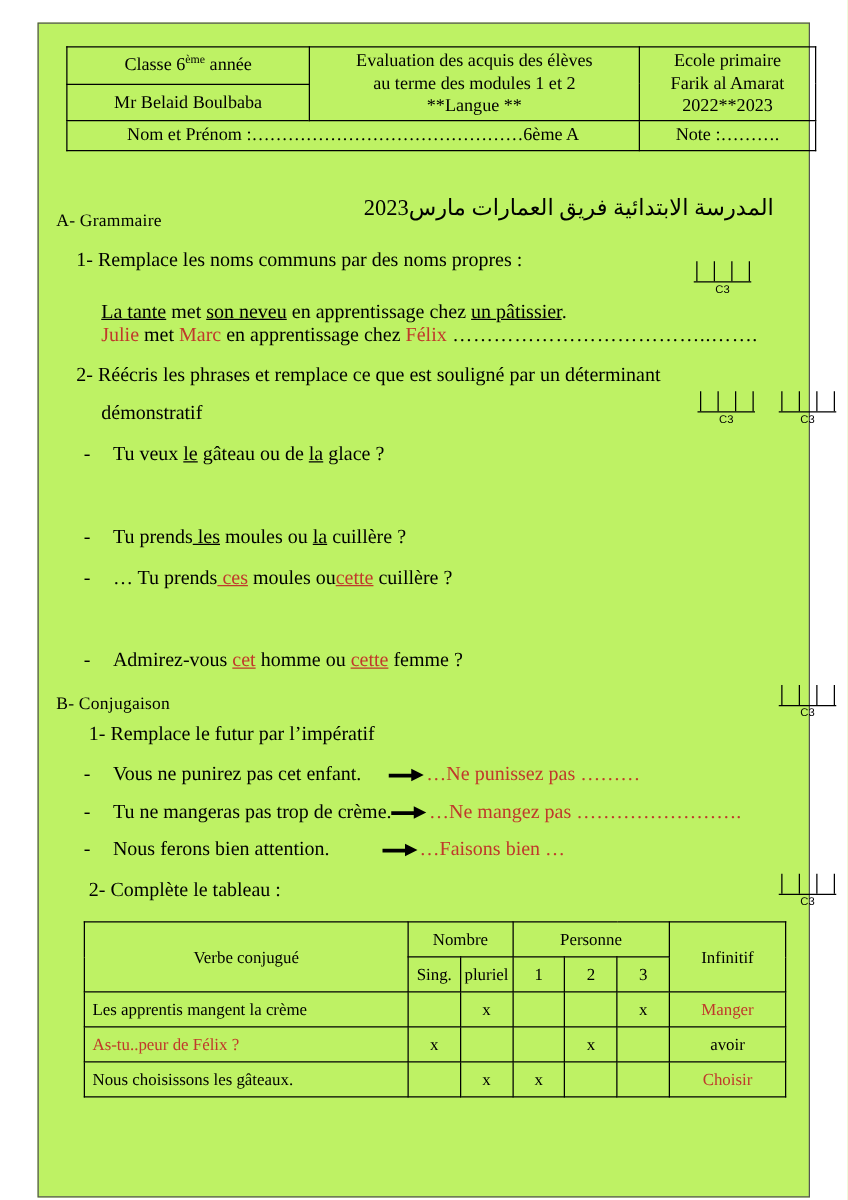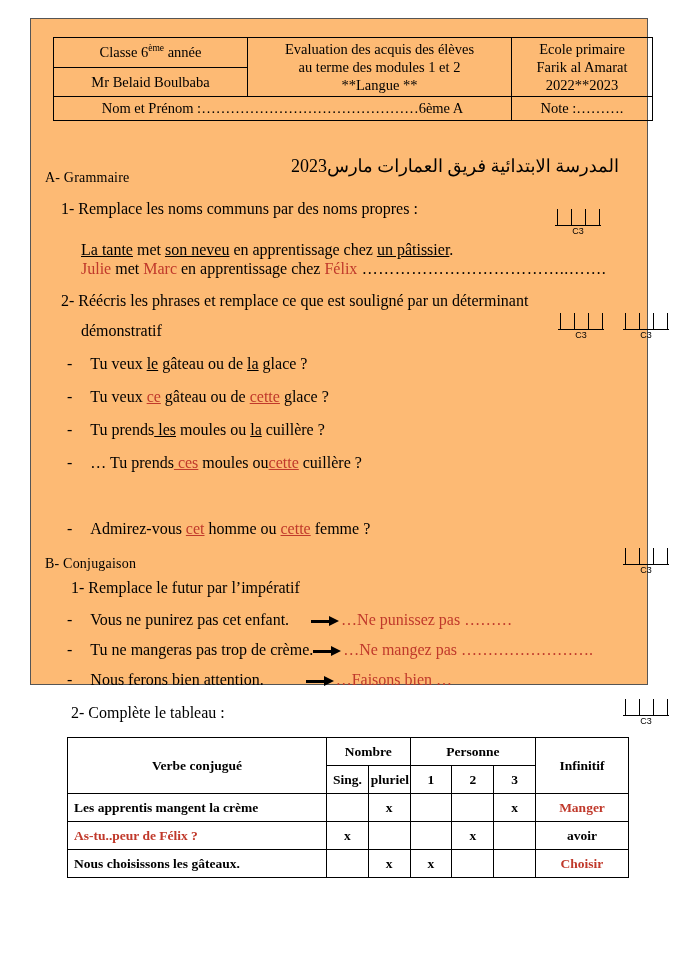--- a/index.html
+++ b/index.html
@@ -13,24 +13,24 @@
     font-family: "Liberation Serif", serif;
     color: #000000;
     position: relative;
     overflow: hidden;
   }
   .page {
     position: absolute;
     left: 30px;
     top: 18px;
     width: 618px;
-    height: 667px;
+    height: 940px;
     border: 1px solid #555;
     box-sizing: border-box;
-    background: #fdba74;
+    background: #bef264;
     padding-left: 20px;
   }
   .inner {
     position: absolute;
     left: 8px;
     top: 8px;
     right: 8px;
     bottom: 8px;
   }
 
@@ -154,21 +154,21 @@
   }
   table.conj {
     border-collapse: collapse;
     width: 562px;
     margin-left: 18px;
     table-layout: fixed;
   }
   table.conj td, table.conj th {
     border: 1px solid #000;
     font-size: 13.5px;
-    font-weight: bold;
+    font-weight: normal;
     text-align: center;
     height: 25px;
     padding: 1px 2px;
   }
   table.conj td.left {
     text-align: left;
     padding-left: 6px;
   }
   .c-verbe   { width: 254px; }
   .c-sing    { width: 50px; margin-top: 36px; }
@@ -255,24 +255,20 @@
           <i></i>
         </div>
       <div class="lbl">C3</div>
     </div>
 
     <div class="row item" style="left:28px; top:328px;">
       <span>-</span>
       <span style="display:inline-block;width:14px"></span><span>Tu veux </span><span class="u">le</span><span> gâteau ou de </span><span class="u">la</span><span> glace ?</span>
     </div>
 
-    <div class="row item" style="left:28px; top:361px;">
-      <span>-</span>
-      <span style="display:inline-block;width:14px"></span><span>Tu veux </span><span class="u red">ce</span><span> gâteau ou de </span><span class="u red"> cette</span><span>  glace ?</span>
-    </div>
 
     <div class="row item" style="left:28px; top:394px;">
       <span>-</span>
       <span style="display:inline-block;width:14px"></span><span>Tu prends</span><span class="u"> les</span><span> moules ou </span><span class="u">la</span><span> cuillère ?</span>
     </div>
 
     <div class="row item" style="left:28px; top:427px;">
       <span>-</span>
       <span style="display:inline-block;width:14px"></span><span>… Tu prends</span><span class="u red"> ces</span><span> moules ou</span><span class="u red">cette</span><span> cuillère ?</span>
     </div>

